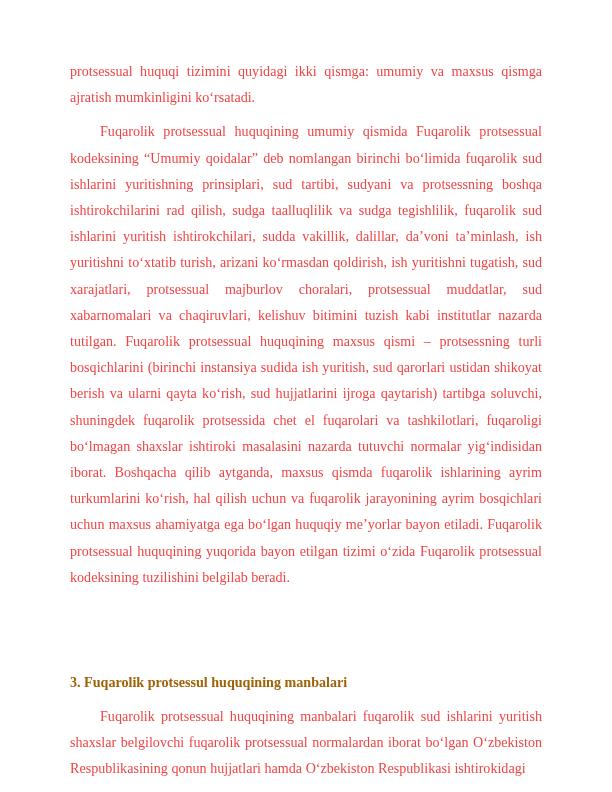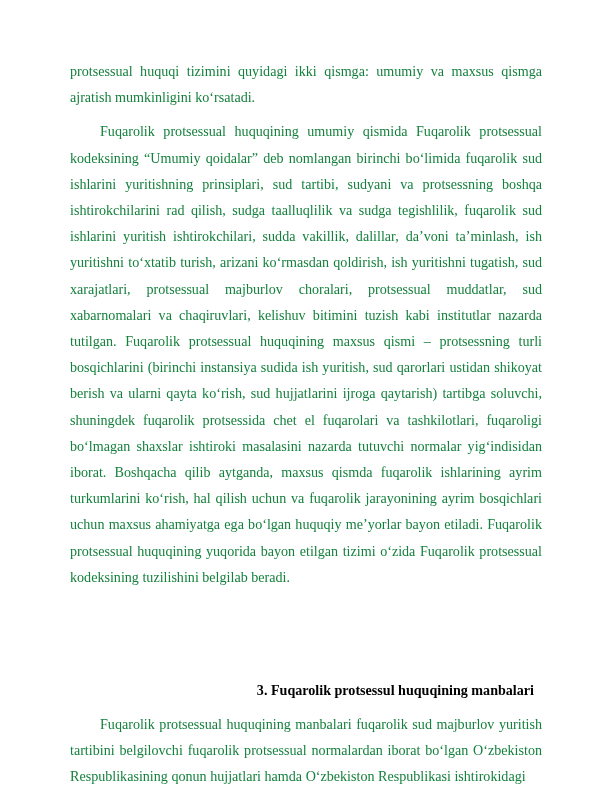--- a/index.html
+++ b/index.html
@@ -19,55 +19,55 @@
   .content {
     position: absolute;
     left: 70px;
     top: 58px;
     width: 472px;
   }
   .para {
     font-family: "Liberation Serif", "DejaVu Serif", serif;
     font-size: 14.1px;
     line-height: 26.2px;
-    color: #15803d;
+    color: #ef4444;
     text-align: justify;
     text-justify: inter-word;
     margin: 0;
     hyphens: none;
     -webkit-hyphens: none;
     word-spacing: 0px;
   }
   .para.indent {
     text-indent: 30px;
     margin-top: 8px;
   }
   .heading {
     font-family: "Liberation Serif", "DejaVu Serif", serif;
     font-size: 14.1px;
     line-height: 26.2px;
     font-weight: bold;
-    color: #000000;
-    text-align: right;
-    margin: 8px;
+    color: #a16207;
+    text-align: left;
+    margin: 0;
   }
   .spacer-block {
     height: 78.6px;
   }
 </style>
 </head>
 <body>
 
 <div class="page">
   <div class="content">
 
     <p class="para">protsessual huquqi tizimini quyidagi ikki qismga: umumiy va maxsus qismga ajratish mumkinligini ko‘rsatadi.</p>
 
     <p class="para indent">Fuqarolik protsessual huquqining umumiy qismida Fuqarolik protsessual kodeksining “Umumiy qoidalar” deb nomlangan birinchi bo‘limida fuqarolik sud ishlarini yuritishning prinsiplari, sud tartibi, sudyani va protsessning boshqa ishtirokchilarini rad qilish, sudga taalluqlilik va sudga tegishlilik, fuqarolik sud ishlarini yuritish ishtirokchilari, sudda vakillik, dalillar, da’voni ta’minlash, ish yuritishni to‘xtatib turish, arizani ko‘rmasdan qoldirish, ish yuritishni tugatish, sud xarajatlari, protsessual majburlov choralari, protsessual muddatlar, sud xabarnomalari va chaqiruvlari, kelishuv bitimini tuzish kabi institutlar nazarda tutilgan. Fuqarolik protsessual huquqining maxsus qismi – protsessning turli bosqichlarini (birinchi instansiya sudida ish yuritish, sud qarorlari ustidan shikoyat berish va ularni qayta ko‘rish, sud hujjatlarini ijroga qaytarish) tartibga soluvchi, shuningdek fuqarolik protsessida chet el fuqarolari va tashkilotlari, fuqaroligi bo‘lmagan shaxslar ishtiroki masalasini nazarda tutuvchi normalar yig‘indisidan iborat. Boshqacha qilib aytganda, maxsus qismda fuqarolik ishlarining ayrim turkumlarini ko‘rish, hal qilish uchun va fuqarolik jarayonining ayrim bosqichlari uchun maxsus ahamiyatga ega bo‘lgan huquqiy me’yorlar bayon etiladi. Fuqarolik protsessual huquqining yuqorida bayon etilgan tizimi o‘zida Fuqarolik protsessual kodeksining tuzilishini belgilab beradi.</p>
 
     <div class="spacer-block"></div>
 
     <p class="heading">3. Fuqarolik protsessul huquqining manbalari</p>
 
-    <p class="para indent">Fuqarolik protsessual huquqining manbalari fuqarolik sud majburlov yuritish tartibini belgilovchi fuqarolik protsessual normalardan iborat bo‘lgan O‘zbekiston Respublikasining qonun hujjatlari hamda O‘zbekiston Respublikasi ishtirokidagi</p>
+    <p class="para indent">Fuqarolik protsessual huquqining manbalari fuqarolik sud ishlarini yuritish shaxslar belgilovchi fuqarolik protsessual normalardan iborat bo‘lgan O‘zbekiston Respublikasining qonun hujjatlari hamda O‘zbekiston Respublikasi ishtirokidagi</p>
 
   </div>
 </div>
 
 </body></html>

